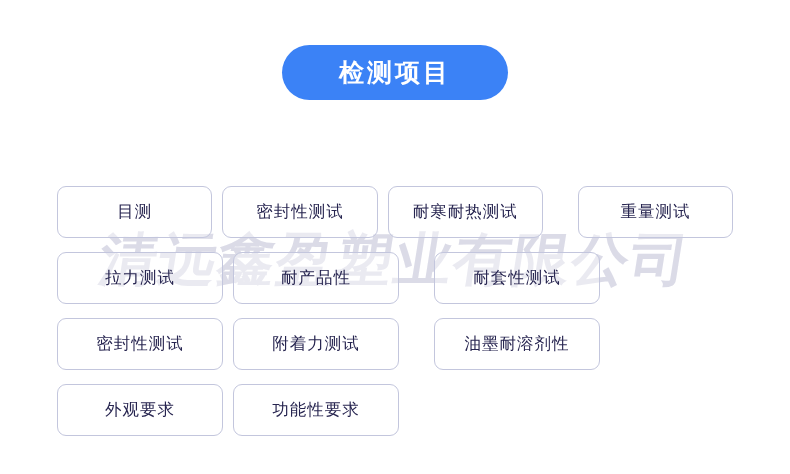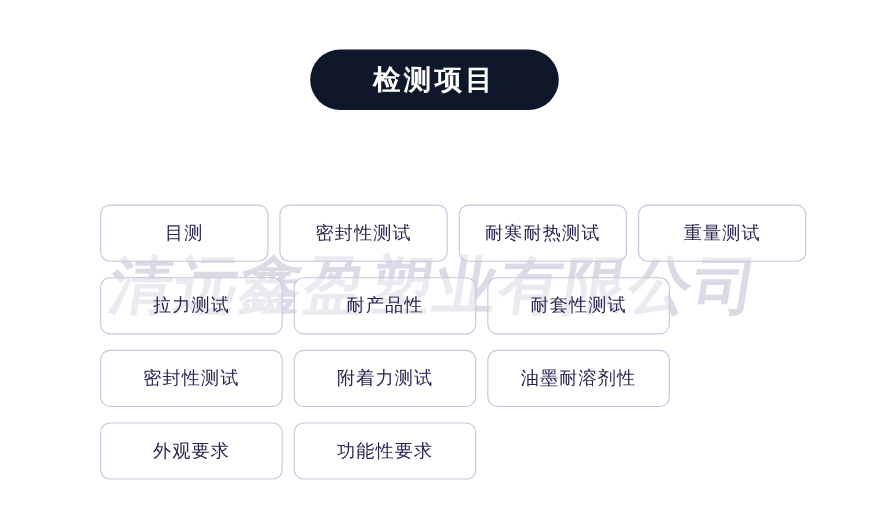--- a/index.html
+++ b/index.html
@@ -49,21 +49,21 @@
     top: 45px;
     width: 790px;
     display: flex;
     justify-content: center;
     z-index: 10;
   }
   .title-pill {
     width: 226px;
     height: 55px;
     border-radius: 28px;
-    background: #0f172a;
+    background: #3b82f6;
     color: #ffffff;
     display: flex;
     align-items: center;
     justify-content: center;
     font-size: 25px;
     font-weight: 700;
     letter-spacing: 3px;
     box-sizing: border-box;
   }
 
@@ -89,24 +89,24 @@
     border-radius: 9px;
     background: rgba(255,255,255,0.42);
     display: flex;
     align-items: center;
     justify-content: center;
     color: #272550;
     font-size: 16.5px;
     letter-spacing: 1px;
     white-space: nowrap;
   }
-  .col-0 { width: 166px; margin-left: 34px; }
+  .col-0 { width: 166px; }
   .col-1 { width: 166px; }
   .col-2 { width: 166px; }
-  .col-3 { width: 166px; }
+  .col-3 { width: 166px; margin-left: 25px; }
 </style>
 </head>
 <body>
 
 <div id="page">
 
   <div class="watermark">清远鑫盈塑业有限公司</div>
 
   <div class="title-wrap">
     <div class="title-pill">检测项目</div>

